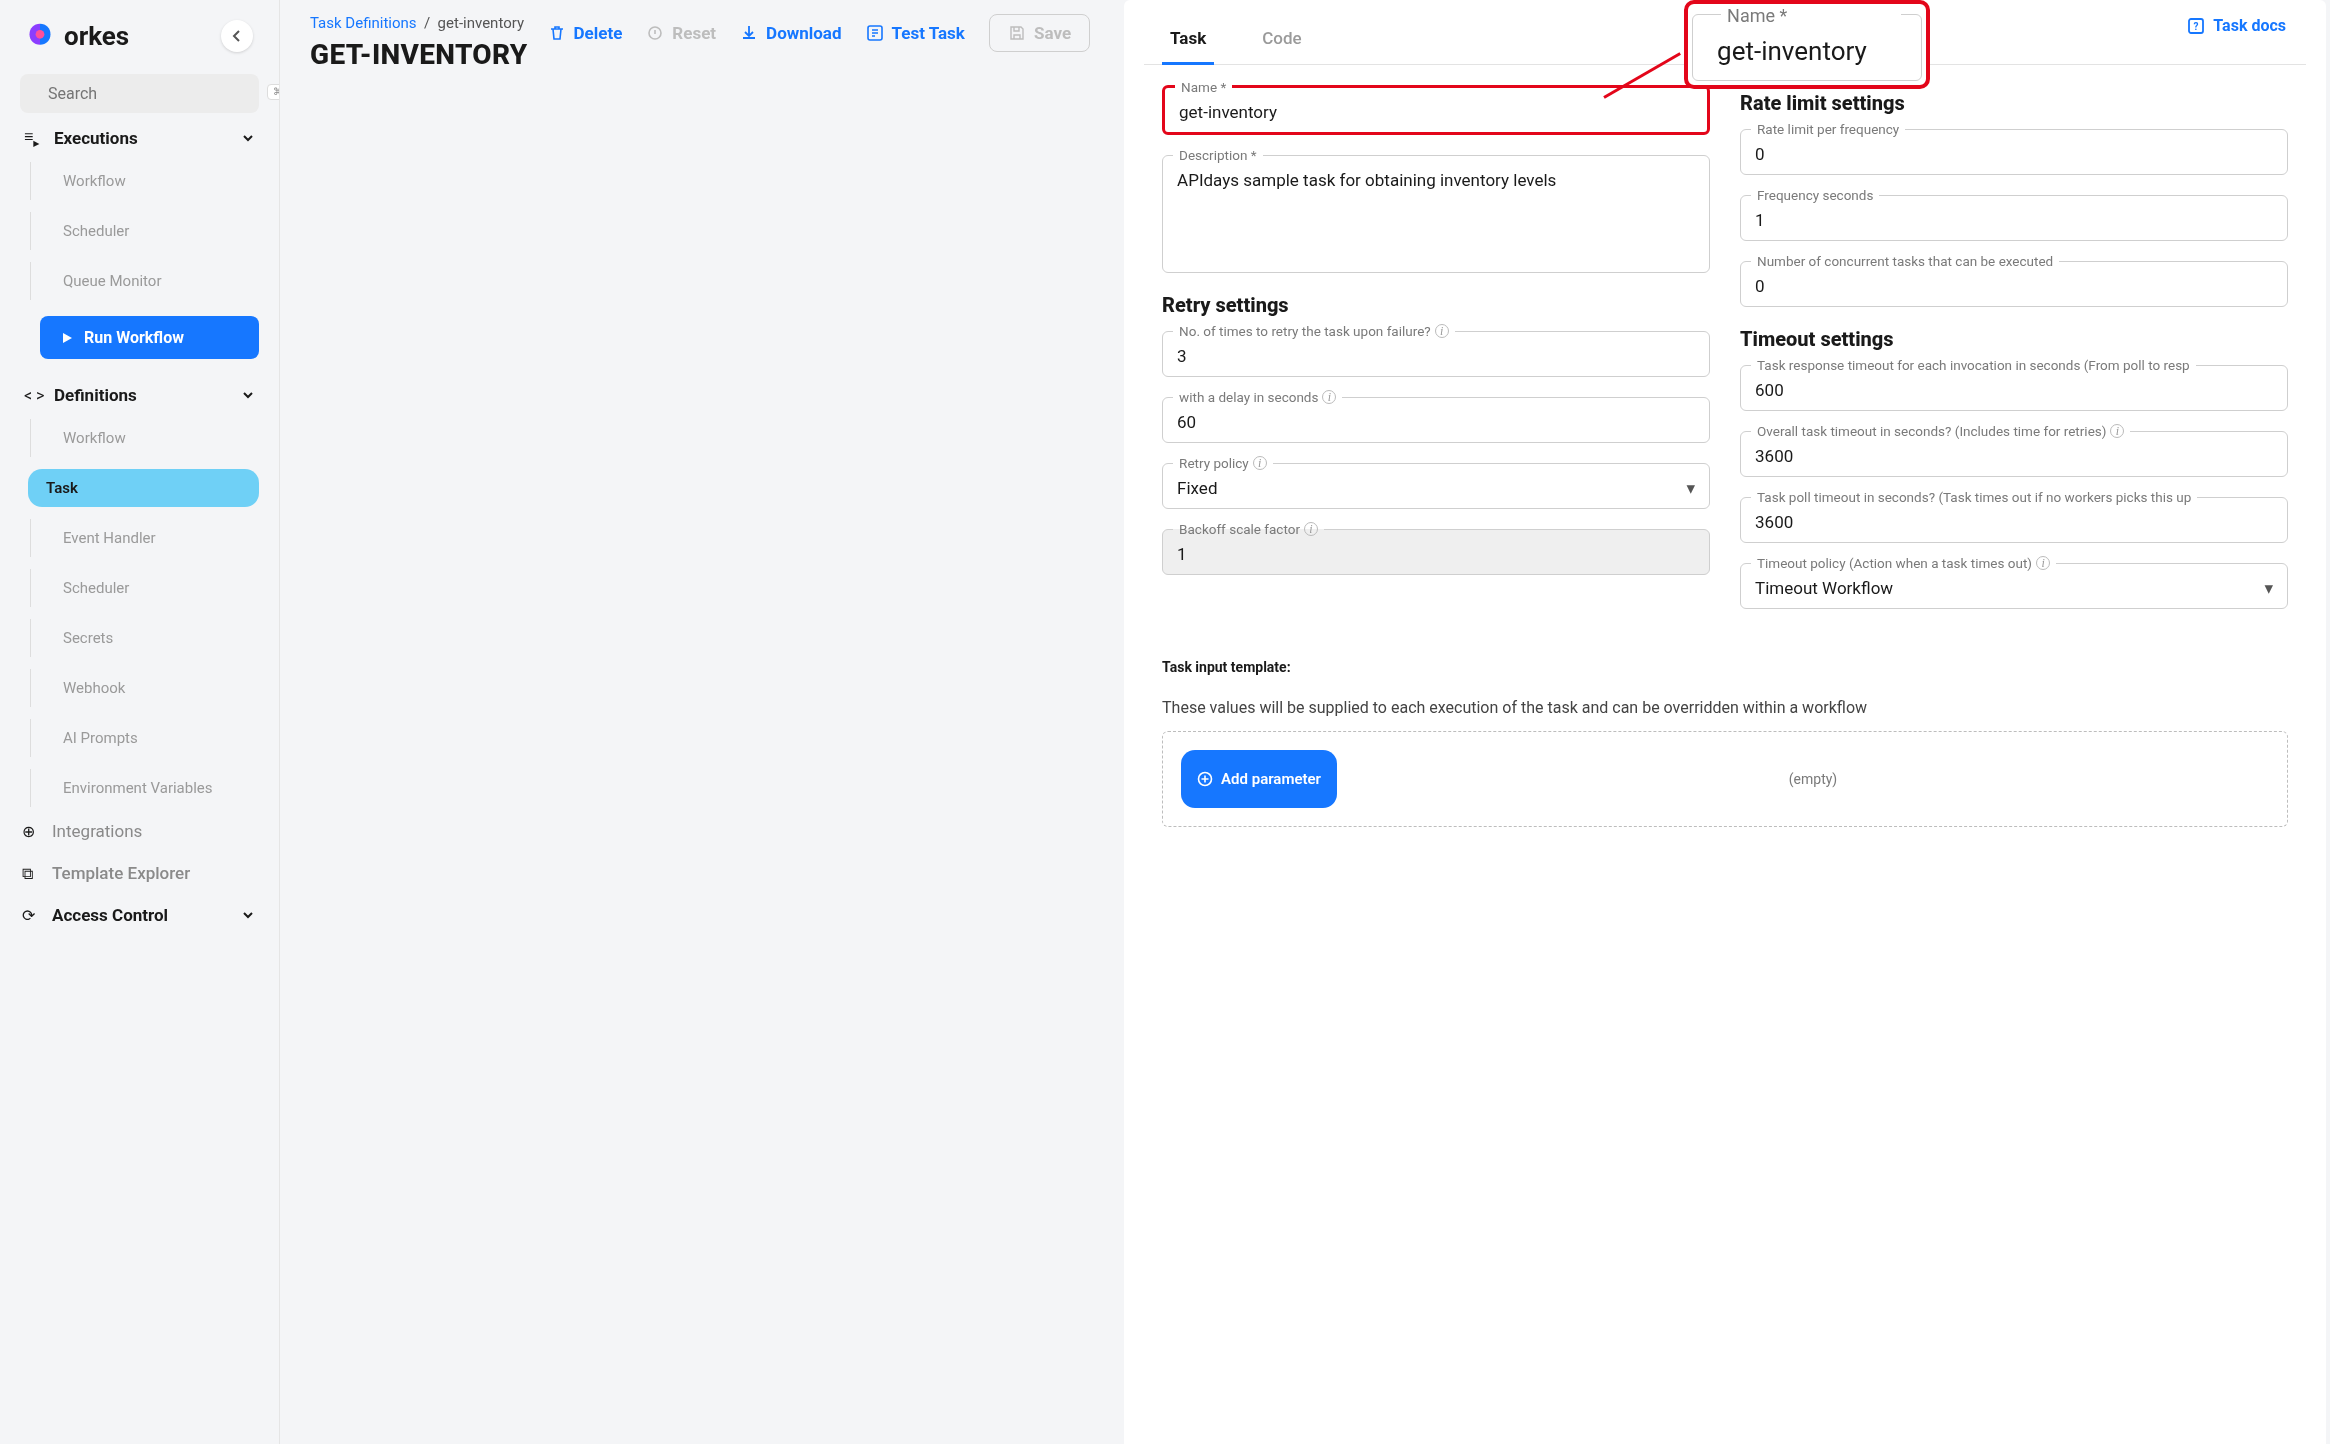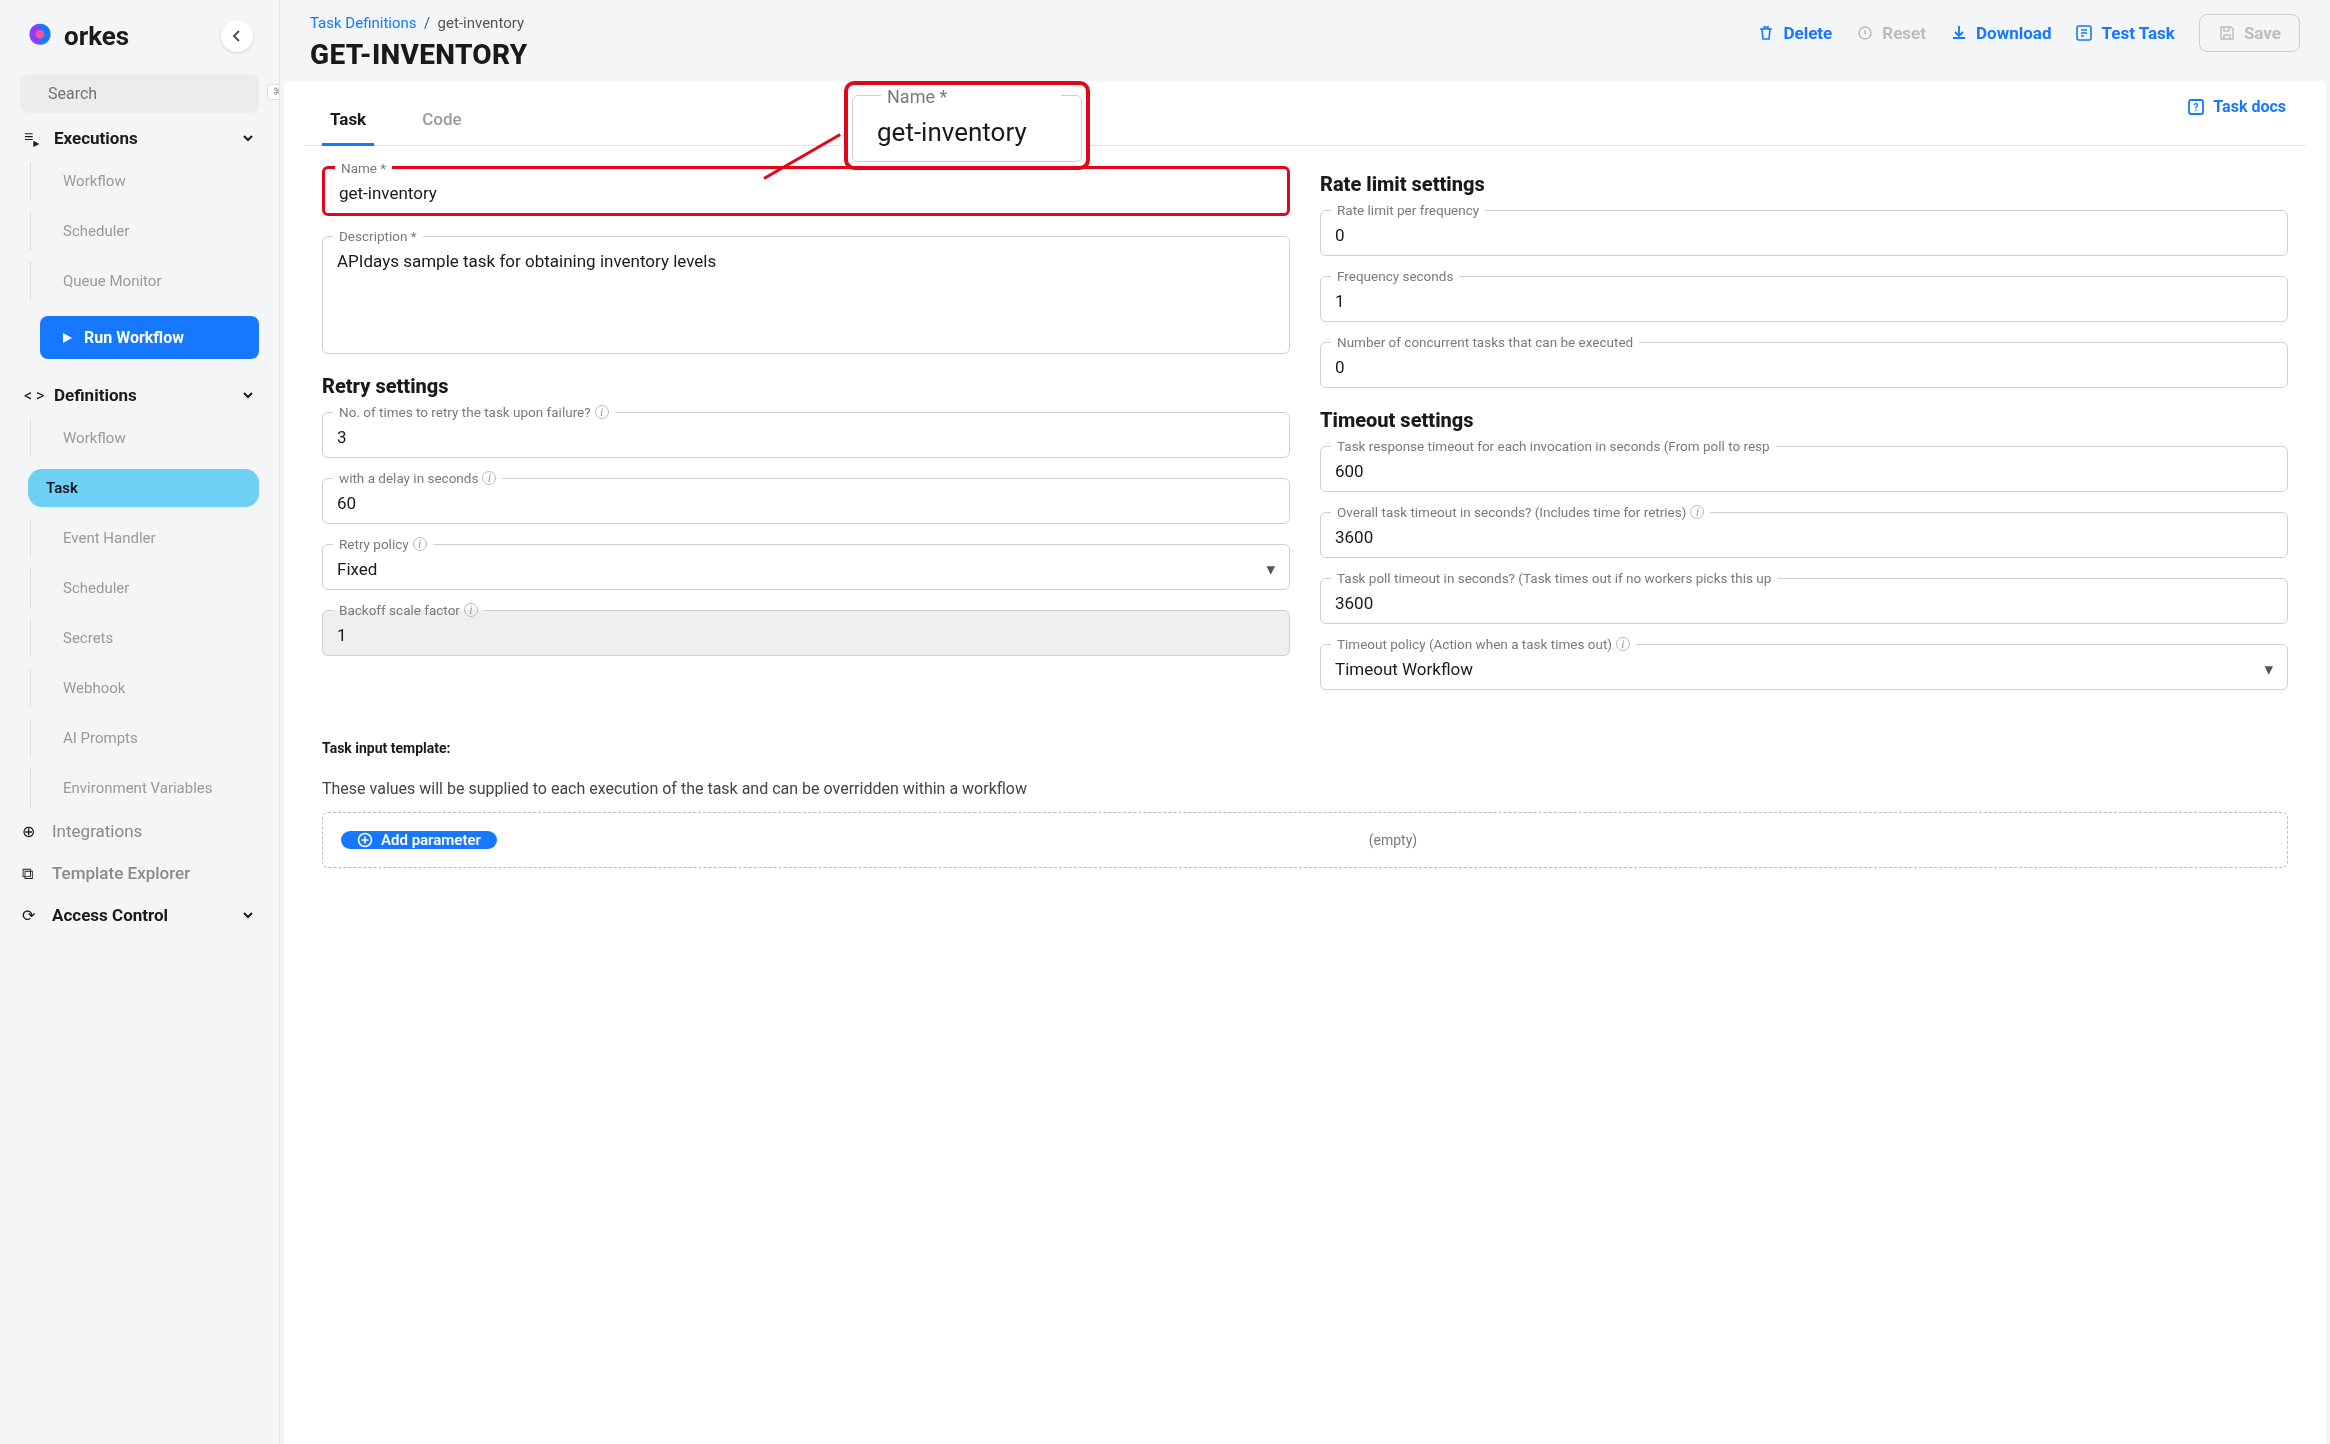--- a/index.html
+++ b/index.html
@@ -15,21 +15,21 @@
   .kbd-row{display:flex;gap:4px}
   .kbd{font-size:10px;background:#fff;border:1px solid #ddd;border-radius:4px;padding:2px 5px;color:#888;line-height:1}
   .nav-section{display:flex;align-items:center;gap:10px;padding:8px 4px;cursor:pointer}
   .nav-section .hicon{width:20px;color:#1a1a1a}
   .nav-section .htxt{font-size:17px;font-weight:700;color:#1a1a1a;flex:1}
   .nav-section .chev{color:#1a1a1a}
   .nav-items{display:flex;flex-direction:column;gap:12px}
   .nav-item{padding:10px 10px 10px 32px;font-size:15px;color:#9a9a9a;cursor:pointer;border-left:1px solid #ddd;margin-left:10px;position:relative}
   .nav-item.active{color:#1a1a1a;background:#6fd0f6;border-radius:14px;border-left:none;margin-left:8px;padding-left:18px;font-weight:600}
   .run-btn{background:#1677ff;color:#fff;border:none;border-radius:8px;padding:12px 20px;display:flex;align-items:center;gap:10px;font-size:16px;font-weight:700;margin:10px 0 12px 20px;cursor:pointer}
-  .main{flex:1;display:flex;flex-direction:column;overflow:hidden}
+  .main{flex:1;display:flex;flex-direction:row;overflow:hidden}
   .topbar{display:flex;align-items:flex-start;padding:14px 30px 10px 30px;gap:20px}
   .crumbs{font-size:15px;color:#555}
   .crumbs a{color:#1677ff;text-decoration:none}
   .page-title{font-size:28px;font-weight:800;letter-spacing:.3px;margin-top:6px}
   .actions{margin-left:auto;display:flex;gap:24px;align-items:center}
   .act{display:flex;align-items:center;gap:8px;font-size:17px;font-weight:700;cursor:pointer}
   .act.primary{color:#1677ff}
   .act.muted{color:#bdbdbd}
   .save-btn{border:1px solid #cfcfcf;border-radius:8px;padding:8px 18px}
   .content{flex:1;background:#fff;margin:0 4px 0 4px;border-radius:6px 6px 0 0;overflow-y:auto;padding:0 20px;position:relative}
@@ -45,21 +45,21 @@
   .field.disabled .flabel{background:linear-gradient(#fff 50%,#efefef 50%)}
   .field input,.field textarea,.field .select{border:0;width:100%;font-size:17px;color:#1a1a1a;outline:none;background:transparent;resize:none}
   .field textarea{height:88px}
   .field .select{display:flex;align-items:center;justify-content:space-between}
   .caret{color:#555}
   .info-ic{font-size:12px;color:#9a9a9a;border:1px solid #bbb;border-radius:50%;width:14px;height:14px;display:inline-flex;align-items:center;justify-content:center;font-style:italic;font-family:serif}
   .field.hl{border:3px solid #e3061a}
   .tpl-h{font-size:14px;font-weight:700;margin:10px 0 23px;padding:0 18px}
   .tpl-desc{color:#444;font-size:16px;padding:0 18px 14px}
   .tpl-box{margin:0 18px;border:1px dashed #bdbdbd;border-radius:6px;padding:18px;display:flex;align-items:center;gap:20px}
-  .add-param{background:#1677ff;color:#fff;border:0;border-radius:14px;padding:0 16px;display:flex;align-items:center;gap:8px;font-size:15px;font-weight:600;cursor:pointer}
+  .add-param{background:#1677ff;color:#fff;border:0;border-radius:14px;padding:20px 16px;display:flex;align-items:center;gap:8px;font-size:15px;font-weight:600;cursor:pointer}
   .empty{color:#7a7a7a;font-size:14px;margin:0 auto}
   
   .callout{position:absolute;top:0;left:560px;border:4px solid #e3061a;border-radius:10px;background:#fff;padding:10px 4px 4px;z-index:3}
   .callout .inner{border:1px solid #cfcfcf;border-radius:6px;padding:18px 24px 14px;min-width:230px}
   .callout .clabel{position:relative;top:-28px;left:4px;background:#fff;padding:0 6px;font-size:18px;color:#7a7a7a}
   .callout .cval{font-size:26px;margin-top:-18px}
   .callout-line{position:absolute;top:96px;left:480px;width:88px;height:3px;background:#e3061a;transform:rotate(-30deg);transform-origin:left center;z-index:3}
 </style>
 </head>
 <body>

